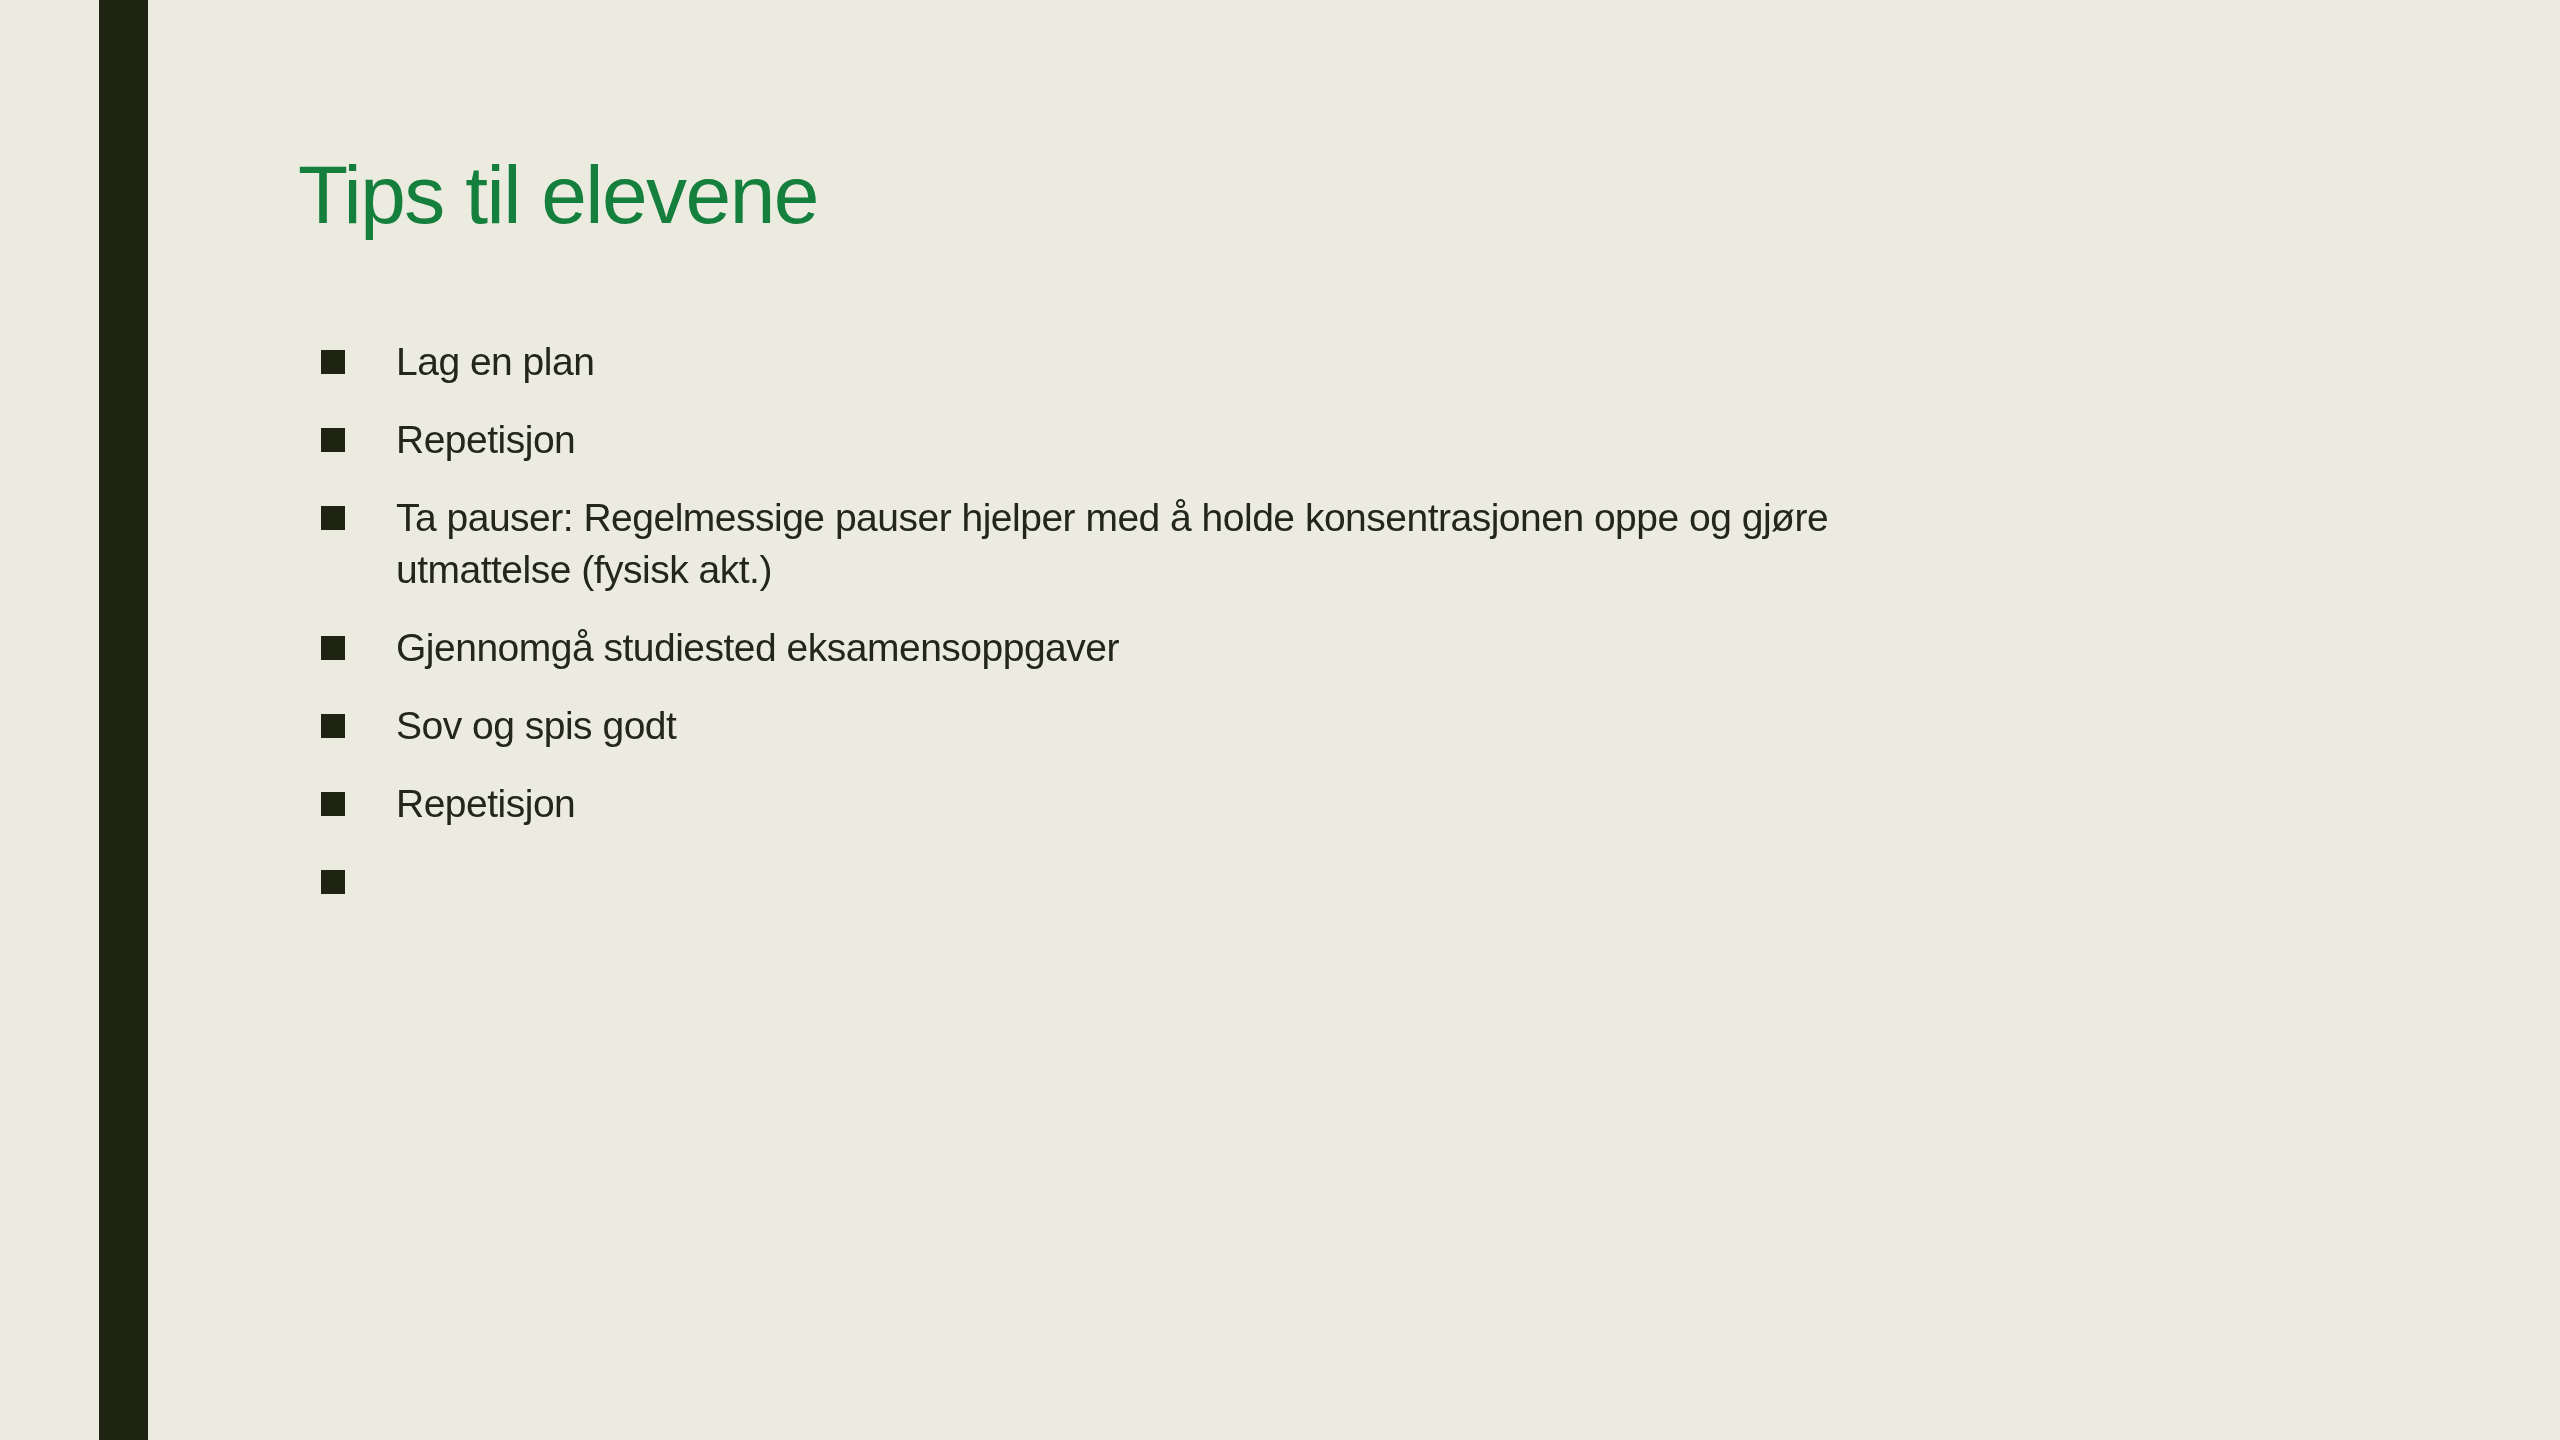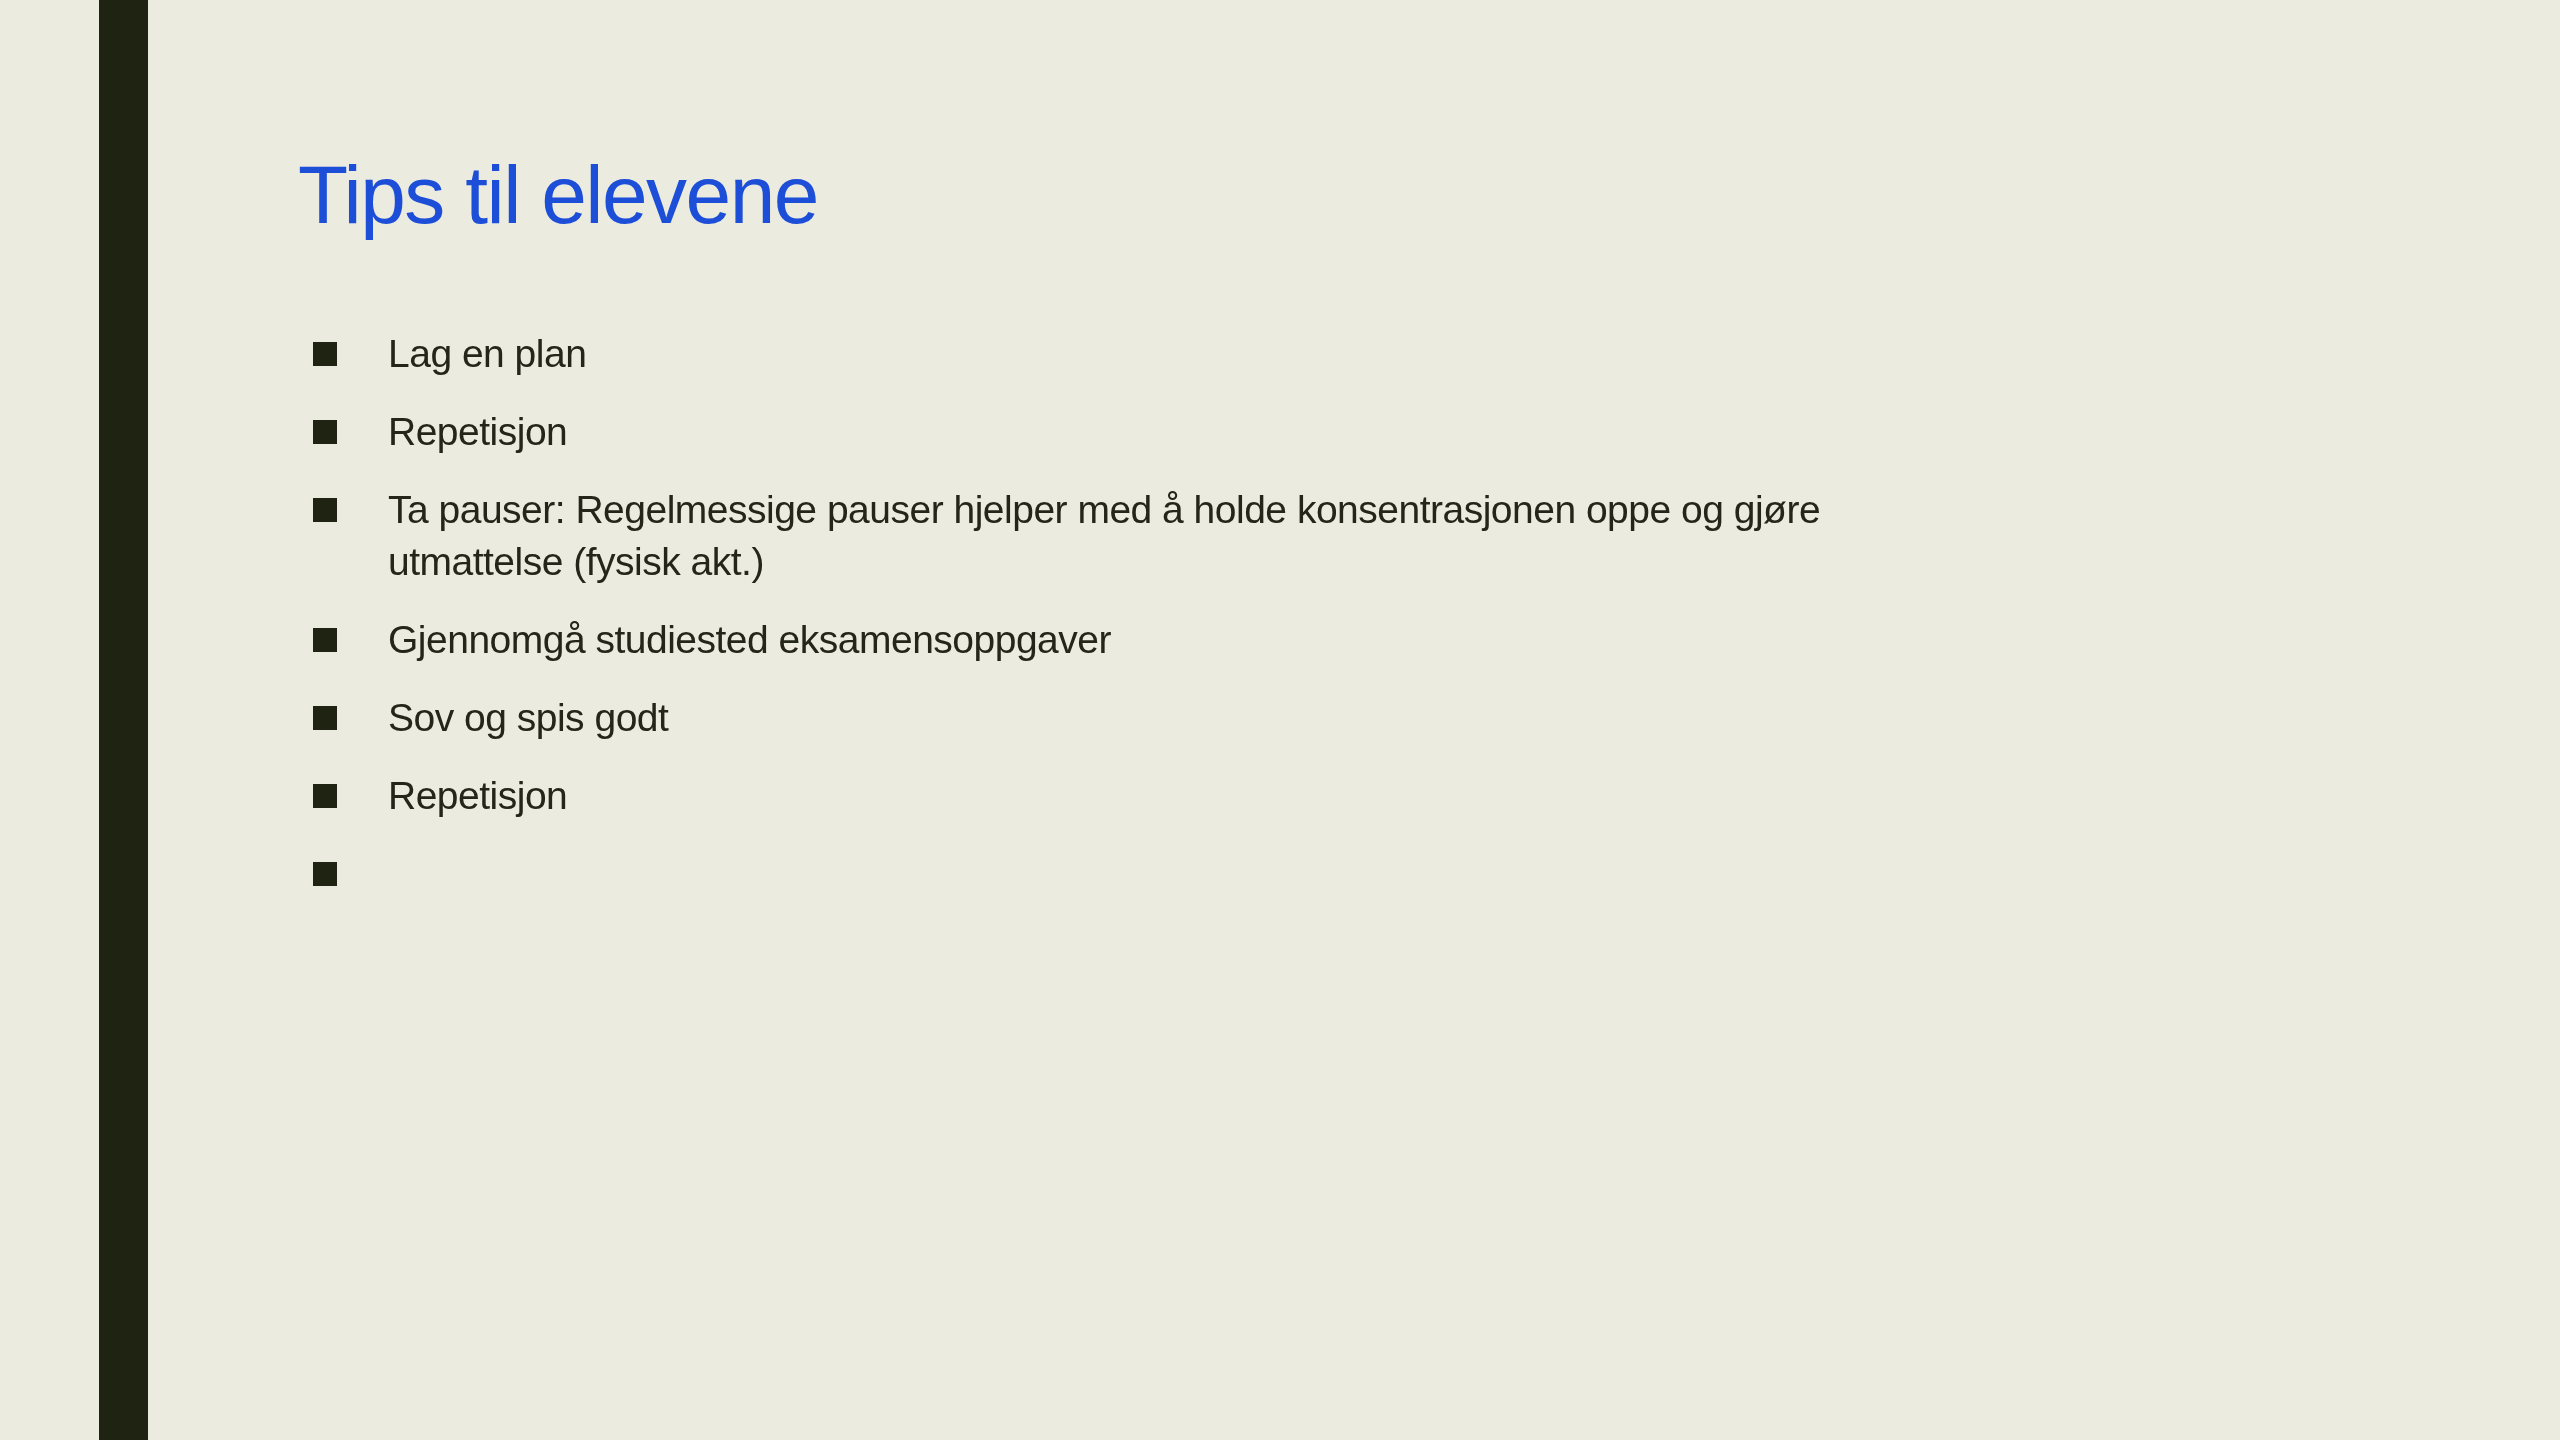--- a/index.html
+++ b/index.html
@@ -26,29 +26,29 @@
   }
   .title {
     position: absolute;
     left: 298px;
     top: 150px;
     margin: 0;
     font-size: 82px;
     font-weight: 400;
     letter-spacing: -1.5px;
     line-height: 1.1;
-    color: #1d4ed8;
+    color: #15803d;
     white-space: nowrap;
   }
   .tips-list {
     position: absolute;
     left: 312px;
     top: 328px;
     width: 1990px;
-    margin: 0;
+    margin: 8px;
     padding: 0;
     list-style: none;
   }
   .tips-list li {
     position: relative;
     padding-left: 76px;
     margin-bottom: 26px;
     font-size: 39px;
     line-height: 52px;
     letter-spacing: -0.5px;

